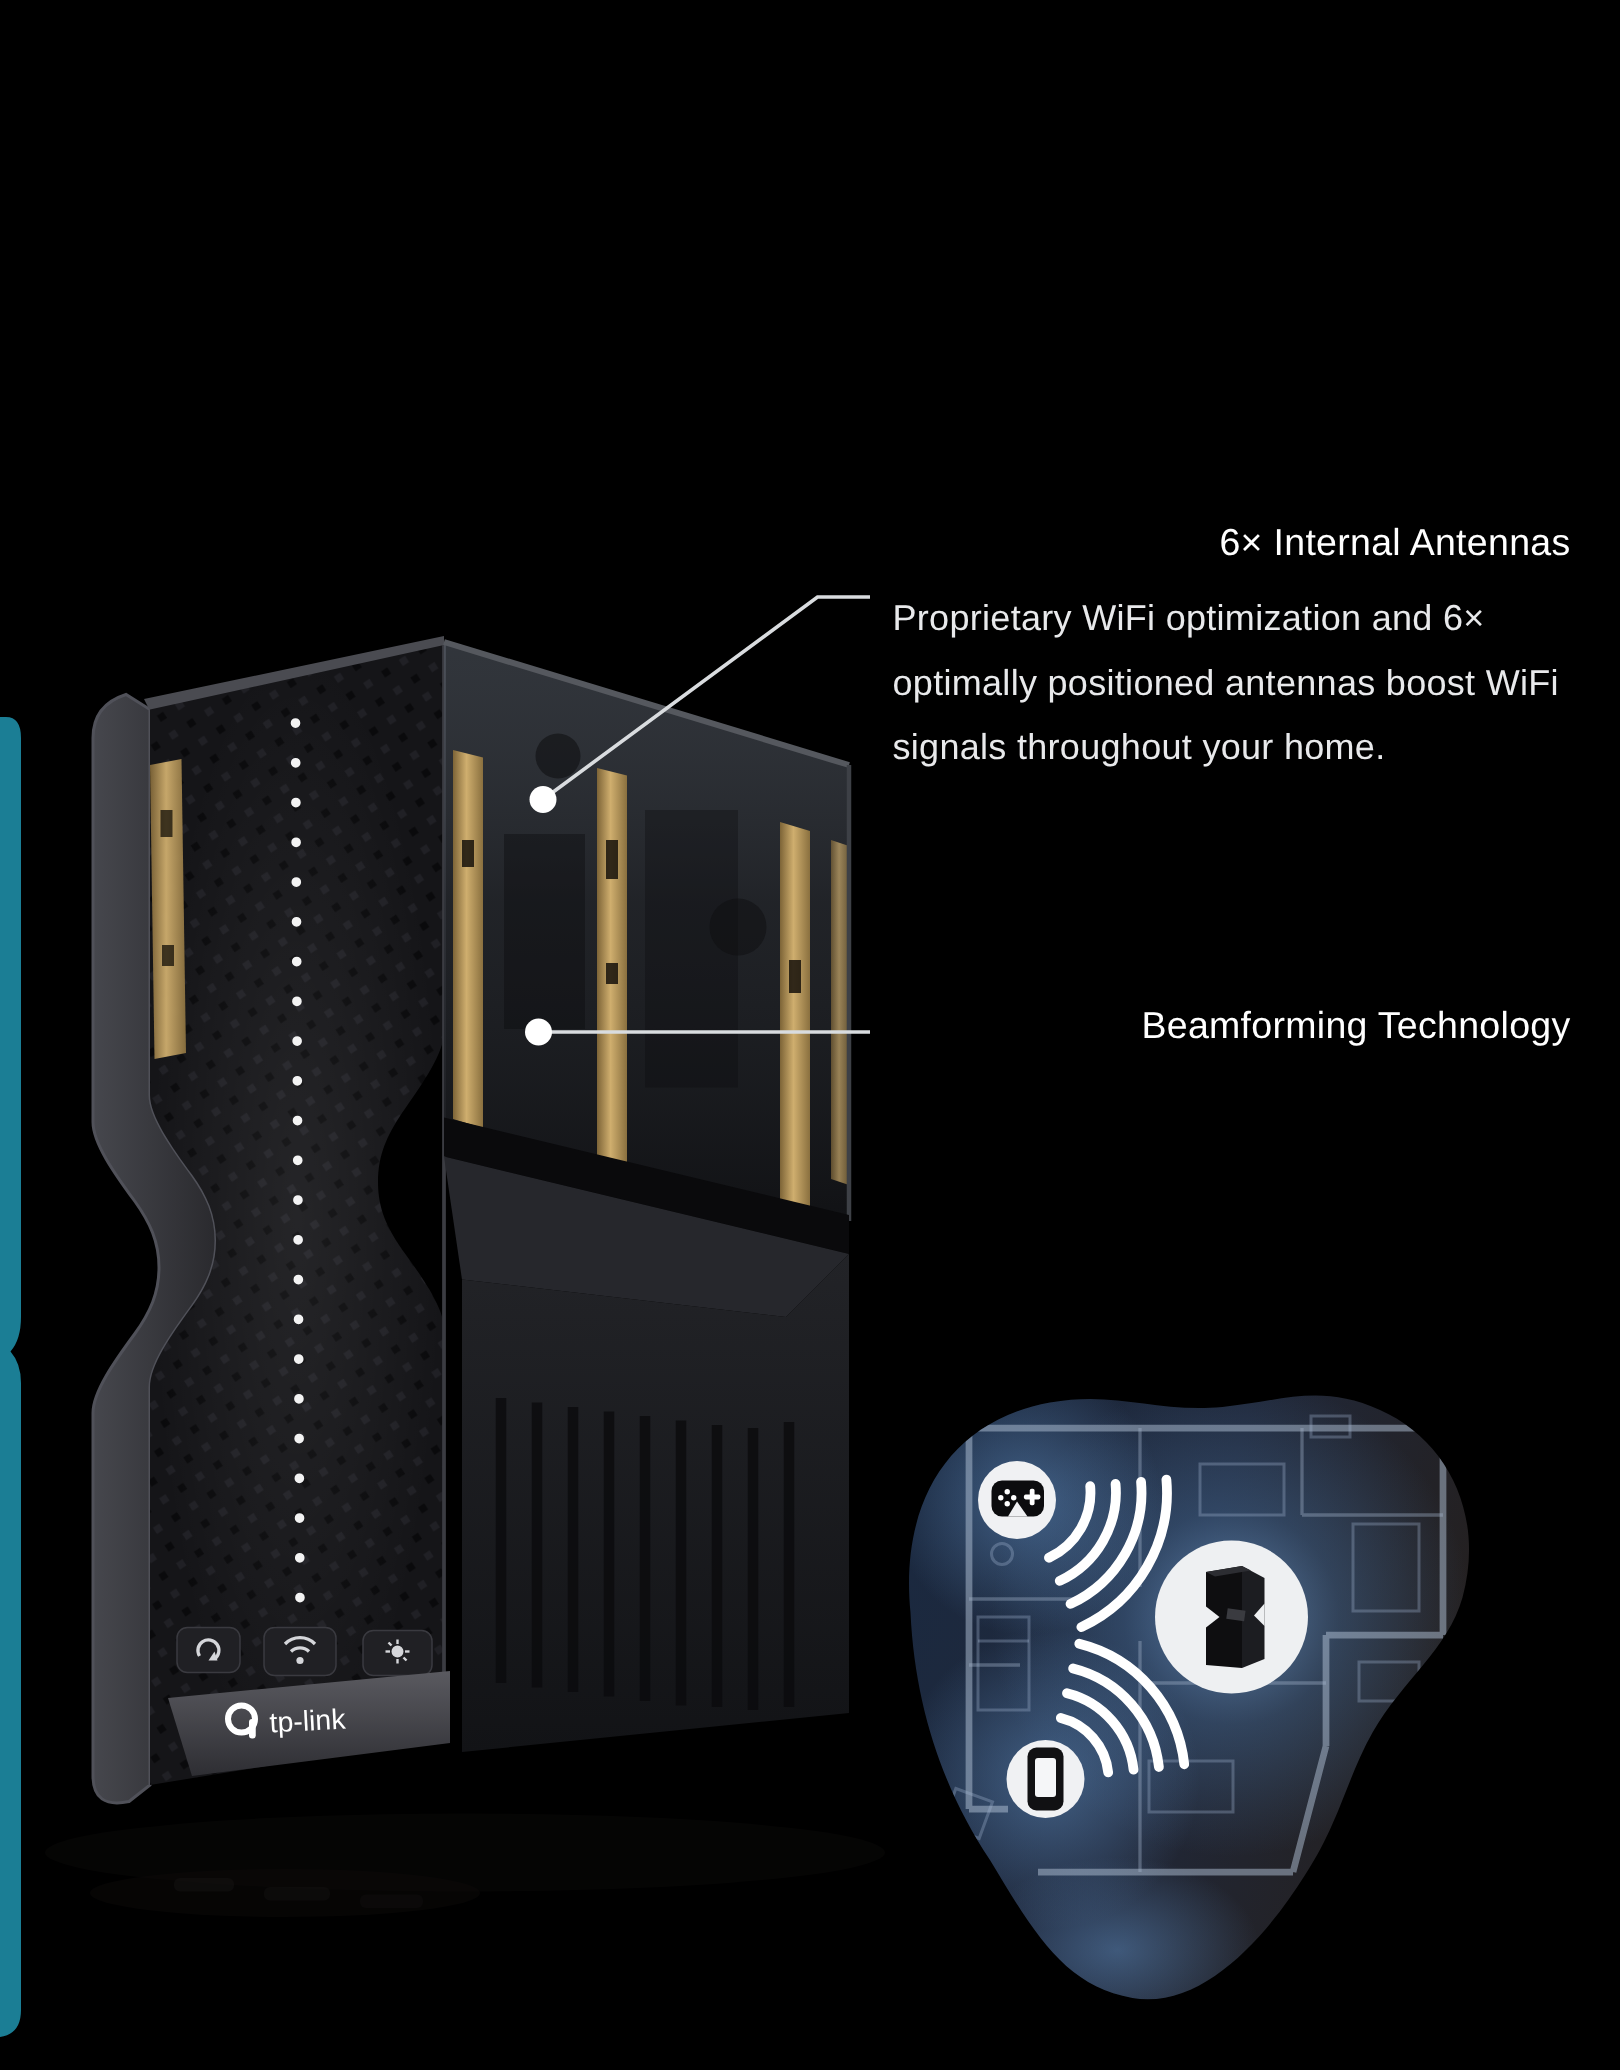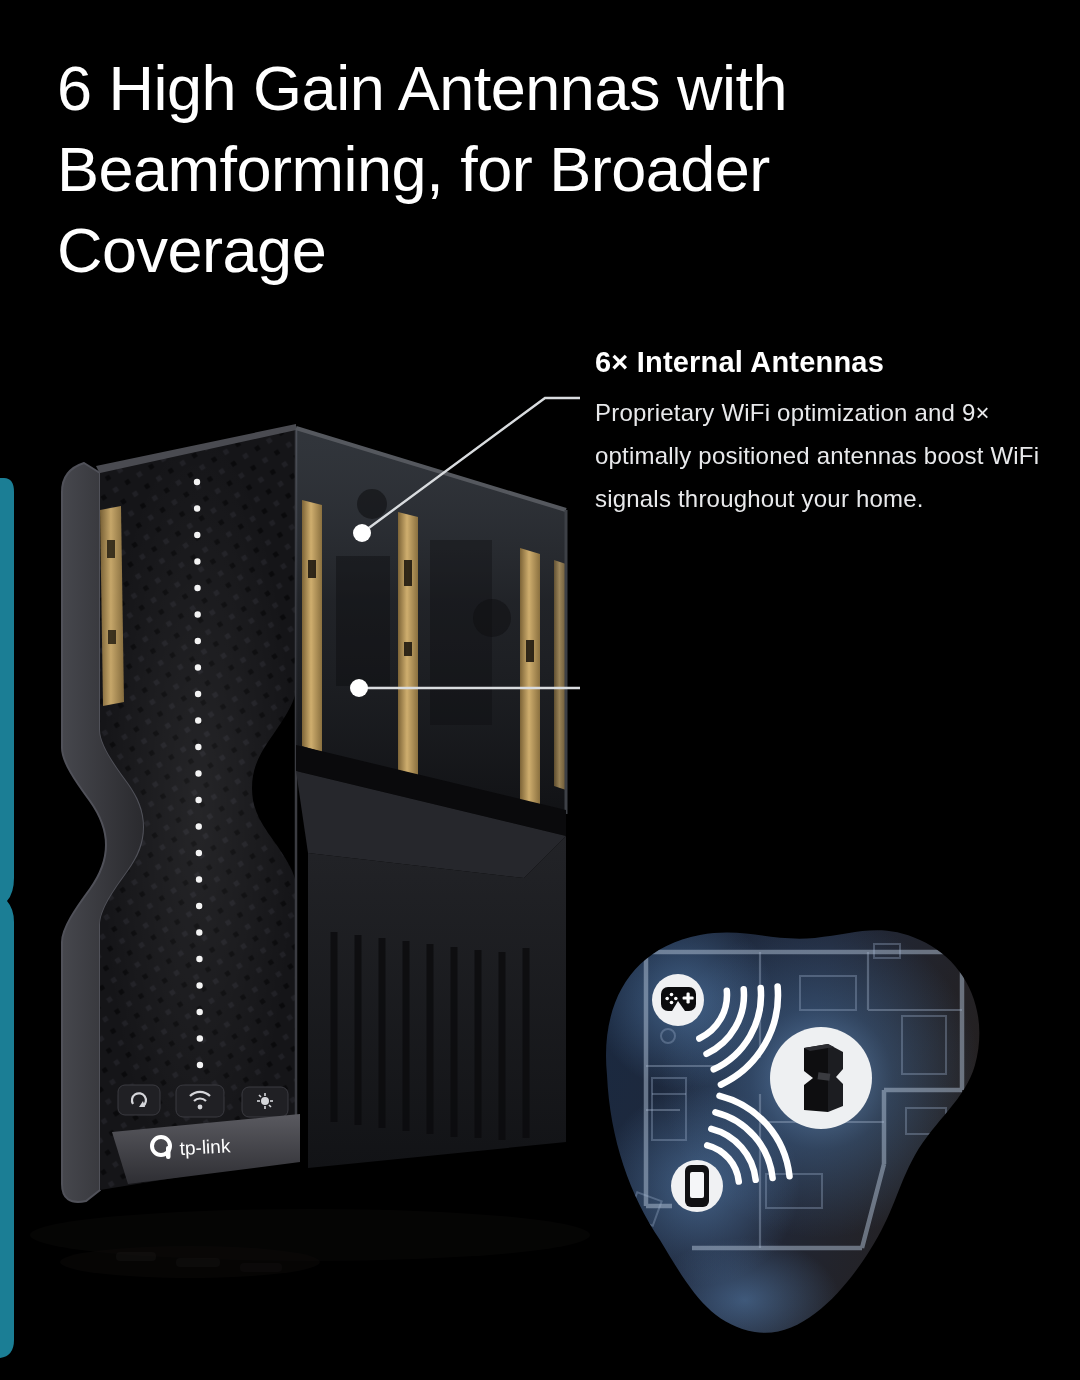--- a/index.html
+++ b/index.html
@@ -3,21 +3,21 @@
 <meta charset="utf-8">
 <style>
   html,body{margin:0;padding:0;background:#000;}
   #page{position:relative;width:1080px;height:1380px;background:#000;overflow:hidden;
         font-family:"Liberation Sans",sans-serif;}
   #art{position:absolute;left:0;top:0;width:1080px;height:1380px;}
   .abs{position:absolute;}
   #page-title{left:57px;top:48px;width:880px;color:#fff;font-size:63px;line-height:81px;
               font-weight:500;letter-spacing:-.5px;margin:0;}
   .callout{left:595px;width:452px;color:#fff;}
-  .callout h3{margin:0 0 10px 0;font-size:29px;line-height:37px;font-weight:700;letter-spacing:.2px;}
+  .callout h3{margin:0 0 10px 0;font-size:25px;line-height:37px;font-weight:400;letter-spacing:.2px;text-align:right;}
   .callout p{margin:0;font-size:24px;line-height:43px;font-weight:400;color:#e8e9eb;letter-spacing:.2px;}
   #callout-antennas{top:344px;}
   #callout-beamforming{top:666px;}
 </style>
 </head>
 <body>
 
 <div id="page">
 
 <svg id="art" viewBox="0 0 1080 1380">
@@ -257,23 +257,23 @@
     <g>
       <circle cx="697" cy="1186" r="26" fill="#f0f1f3"></circle>
       <g>
         <rect x="685" y="1165" width="24" height="42" rx="6" fill="#111113"></rect>
         <rect x="690" y="1172" width="14" height="26" rx="2" fill="#f5f6f8"></rect>
       </g>
     </g>
   </g>
 </svg>
 
-<h1 id="page-title" class="abs">6 High Gain Antennas with Beamforming, for Broader Coverage</h1>
 
 <div id="callout-antennas" class="abs callout">
   <h3>6× Internal Antennas</h3>
-  <p>Proprietary WiFi optimization and 9× optimally positioned antennas boost WiFi signals throughout your home.</p>
+  <p>Proprietary WiFi optimization and 6× optimally positioned antennas boost WiFi signals throughout your home.</p>
 </div>
 
 <div id="callout-beamforming" class="abs callout">
+  <h3>Beamforming Technology</h3>
 </div>
 
 </div>
 
 </body></html>

